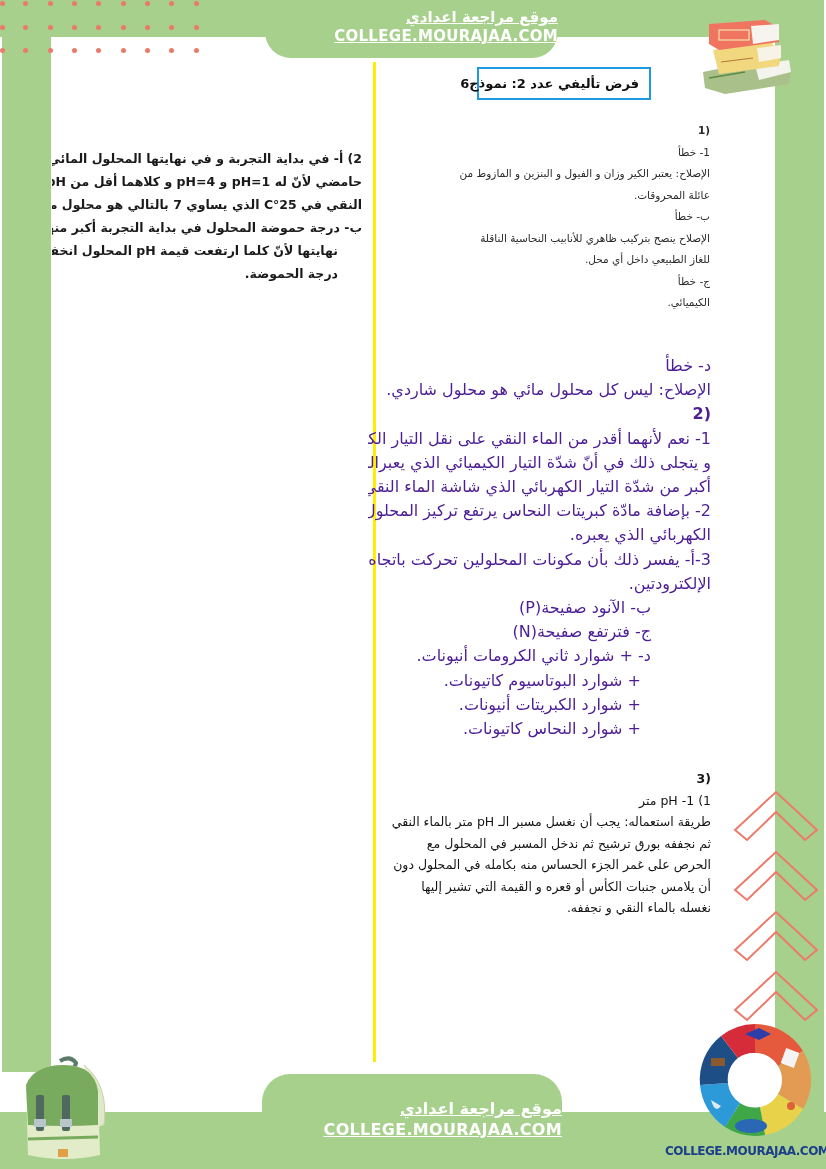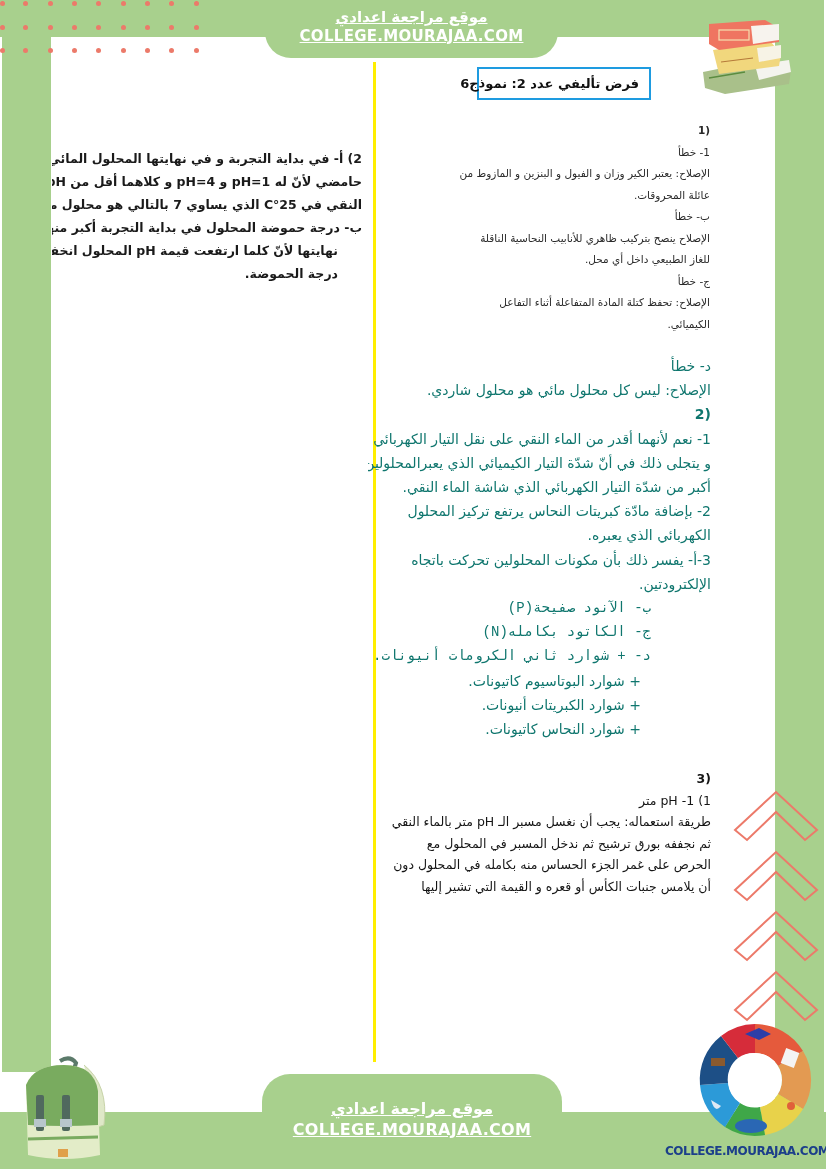--- a/index.html
+++ b/index.html
@@ -10,21 +10,21 @@
   .frame-top { position: absolute; left: 0; top: 0; width: 826px; height: 37px; background: #a8d08d; }
   .frame-left { position: absolute; left: 2px; top: 37px; width: 49px; height: 1035px; background: #a8d08d; }
   .frame-right { position: absolute; left: 775px; top: 0; width: 49px; height: 1169px; background: #a8d08d; }
   .frame-right-edge { position: absolute; left: 824px; top: 0; width: 2px; height: 1169px; background: #ffffff; }
   .frame-bottom { position: absolute; left: 0; top: 1112px; width: 826px; height: 57px; background: #a8d08d; }
 
   .dots { position: absolute; left: 0; top: 0; width: 210px; height: 60px; }
   .dot { position: absolute; width: 5px; height: 5px; border-radius: 50%; background: #ec7a6a; }
 
   
-  .site-tab { position: absolute; background: #a8d08d; color: #ffffff; text-align: center;
+  .site-tab { position: absolute; background: #a8d08d; color: #ffffff; text-align: right;
               font-family: "DejaVu Sans", sans-serif; font-weight: bold; }
   .site-tab-top { left: 265px; top: 0; width: 293px; height: 58px; border-radius: 0 0 26px 26px; padding-top: 8px; }
   .site-tab-bottom { left: 262px; top: 1074px; width: 300px; height: 95px; border-radius: 28px 28px 0 0; padding-top: 24px; }
   .site-tab .ar { font-size: 15px; line-height: 19px; text-decoration: underline; direction: rtl; }
   .site-tab .en { font-size: 15px; line-height: 19px; text-decoration: underline; letter-spacing: 0.3px; }
   .site-tab-bottom .ar, .site-tab-bottom .en { font-size: 16px; line-height: 21px; }
 
   
   .books { position: absolute; left: 695px; top: 10px; width: 100px; height: 85px; }
   .backpack { position: absolute; left: 14px; top: 1055px; width: 95px; height: 110px; }
@@ -43,22 +43,22 @@
 
   
   .ar-text { position: absolute; direction: rtl; text-align: right; color: #111;
              font-family: "DejaVu Sans", sans-serif; }
   .ar-text .line { white-space: nowrap; overflow: hidden; }
 
   .left-col { left: 52px; top: 147px; width: 310px; font-size: 12.5px; line-height: 23px; font-weight: bold; color: #1a1a1a; }
   .left-col .indent { padding-right: 24px; }
 
   .right-col-a { left: 395px; top: 120px; width: 315px; font-size: 10.5px; line-height: 21.5px; color: #2a2a2a; }
-  .right-col-b { left: 368px; top: 354px; width: 343px; font-size: 14px; line-height: 24.2px; color: #0f766e; }
-  .right-col-b .indent2 { padding-right: 60px; font-family: Liberation Mono, monospace; }
+  .right-col-b { left: 368px; top: 354px; width: 343px; font-size: 16px; line-height: 24.2px; color: #4c1d95; }
+  .right-col-b .indent2 { padding-right: 60px; }
   .right-col-b .indent3 { padding-right: 70px; }
   .right-col-c { left: 368px; top: 768px; width: 343px; font-size: 12.5px; line-height: 21.5px; color: #151515; }
   .num-head { font-weight: bold; }
 </style>
 </head>
 <body>
 
 <div class="frame-top"></div>
 <div class="frame-left"></div>
 <div class="frame-right"></div>
@@ -127,50 +127,50 @@
 
 <div class="ar-text right-col-a">
   <div class="line num-head">(1</div>
   <div class="line">1- خطأ</div>
   <div class="line">الإصلاح: يعتبر الكير وزان و الفيول و البنزين و المازوط من</div>
   <div class="line">عائلة المحروقات.</div>
   <div class="line">ب- خطأ</div>
   <div class="line">الإصلاح ينصح بتركيب ظاهري للأنابيب النحاسية الناقلة</div>
   <div class="line">للغاز الطبيعي داخل أي محل.</div>
   <div class="line">ج- خطأ</div>
-  <div class="line">الإصلاح: تحفظ كتلة المادة المتفاعلة أثناء التفاعل</div>
   <div class="line">الكيميائي.</div>
 </div>
 
 <div class="ar-text right-col-b">
   <div class="line" style="padding-right:0">د- خطأ</div>
   <div class="line" style="padding-right:0">الإصلاح: ليس كل محلول مائي هو محلول شاردي.</div>
   <div class="line num-head">(2</div>
   <div class="line">1- نعم لأنهما أقدر من الماء النقي على نقل التيار الكهربائي</div>
   <div class="line">و يتجلى ذلك في أنّ شدّة التيار الكيميائي الذي يعبرالمحلولين</div>
   <div class="line">أكبر من شدّة التيار الكهربائي الذي شاشة الماء النقي.</div>
   <div class="line">2- بإضافة مادّة كبريتات النحاس يرتفع تركيز المحلول</div>
   <div class="line">الكهربائي الذي يعبره.</div>
   <div class="line">3-أ- يفسر ذلك بأن مكونات المحلولين تحركت باتجاه</div>
   <div class="line">الإلكترودتين.</div>
   <div class="line indent2">ب- الآنود صفيحة(P)</div>
-  <div class="line indent2">ج- الكاتود بكامله(N)</div>
+  <div class="line indent2">ج- فترتفع صفيحة(N)</div>
   <div class="line indent2">د- + شوارد ثاني الكرومات أنيونات.</div>
   <div class="line indent3">+ شوارد البوتاسيوم كاتيونات.</div>
   <div class="line indent3">+ شوارد الكبريتات أنيونات.</div>
   <div class="line indent3">+ شوارد النحاس كاتيونات.</div>
 </div>
 
 <div class="ar-text right-col-c">
   <div class="line num-head">(3</div>
   <div class="line">1)   1- pH متر</div>
   <div class="line">طريقة استعماله: يجب أن نغسل مسبر الـ pH متر بالماء النقي</div>
   <div class="line">ثم نجففه بورق ترشيح ثم ندخل المسبر في المحلول مع</div>
   <div class="line">الحرص على غمر الجزء الحساس منه بكامله في المحلول دون</div>
   <div class="line">أن يلامس جنبات الكأس أو قعره و القيمة التي تشير إليها</div>
+  <div class="line">نغسله بالماء النقي و نجففه.</div>
 </div>
 
 <svg class="chevrons" viewBox="0 0 86 240">
   <g fill="none" stroke="#ec7a6a" stroke-width="2">
     <path d="M2 40 L43 2 L84 40 L72 50 L43 22 L14 50 Z"></path>
     <path d="M2 100 L43 62 L84 100 L72 110 L43 82 L14 110 Z"></path>
     <path d="M2 160 L43 122 L84 160 L72 170 L43 142 L14 170 Z"></path>
     <path d="M2 220 L43 182 L84 220 L72 230 L43 202 L14 230 Z"></path>
   </g>
 </svg>

